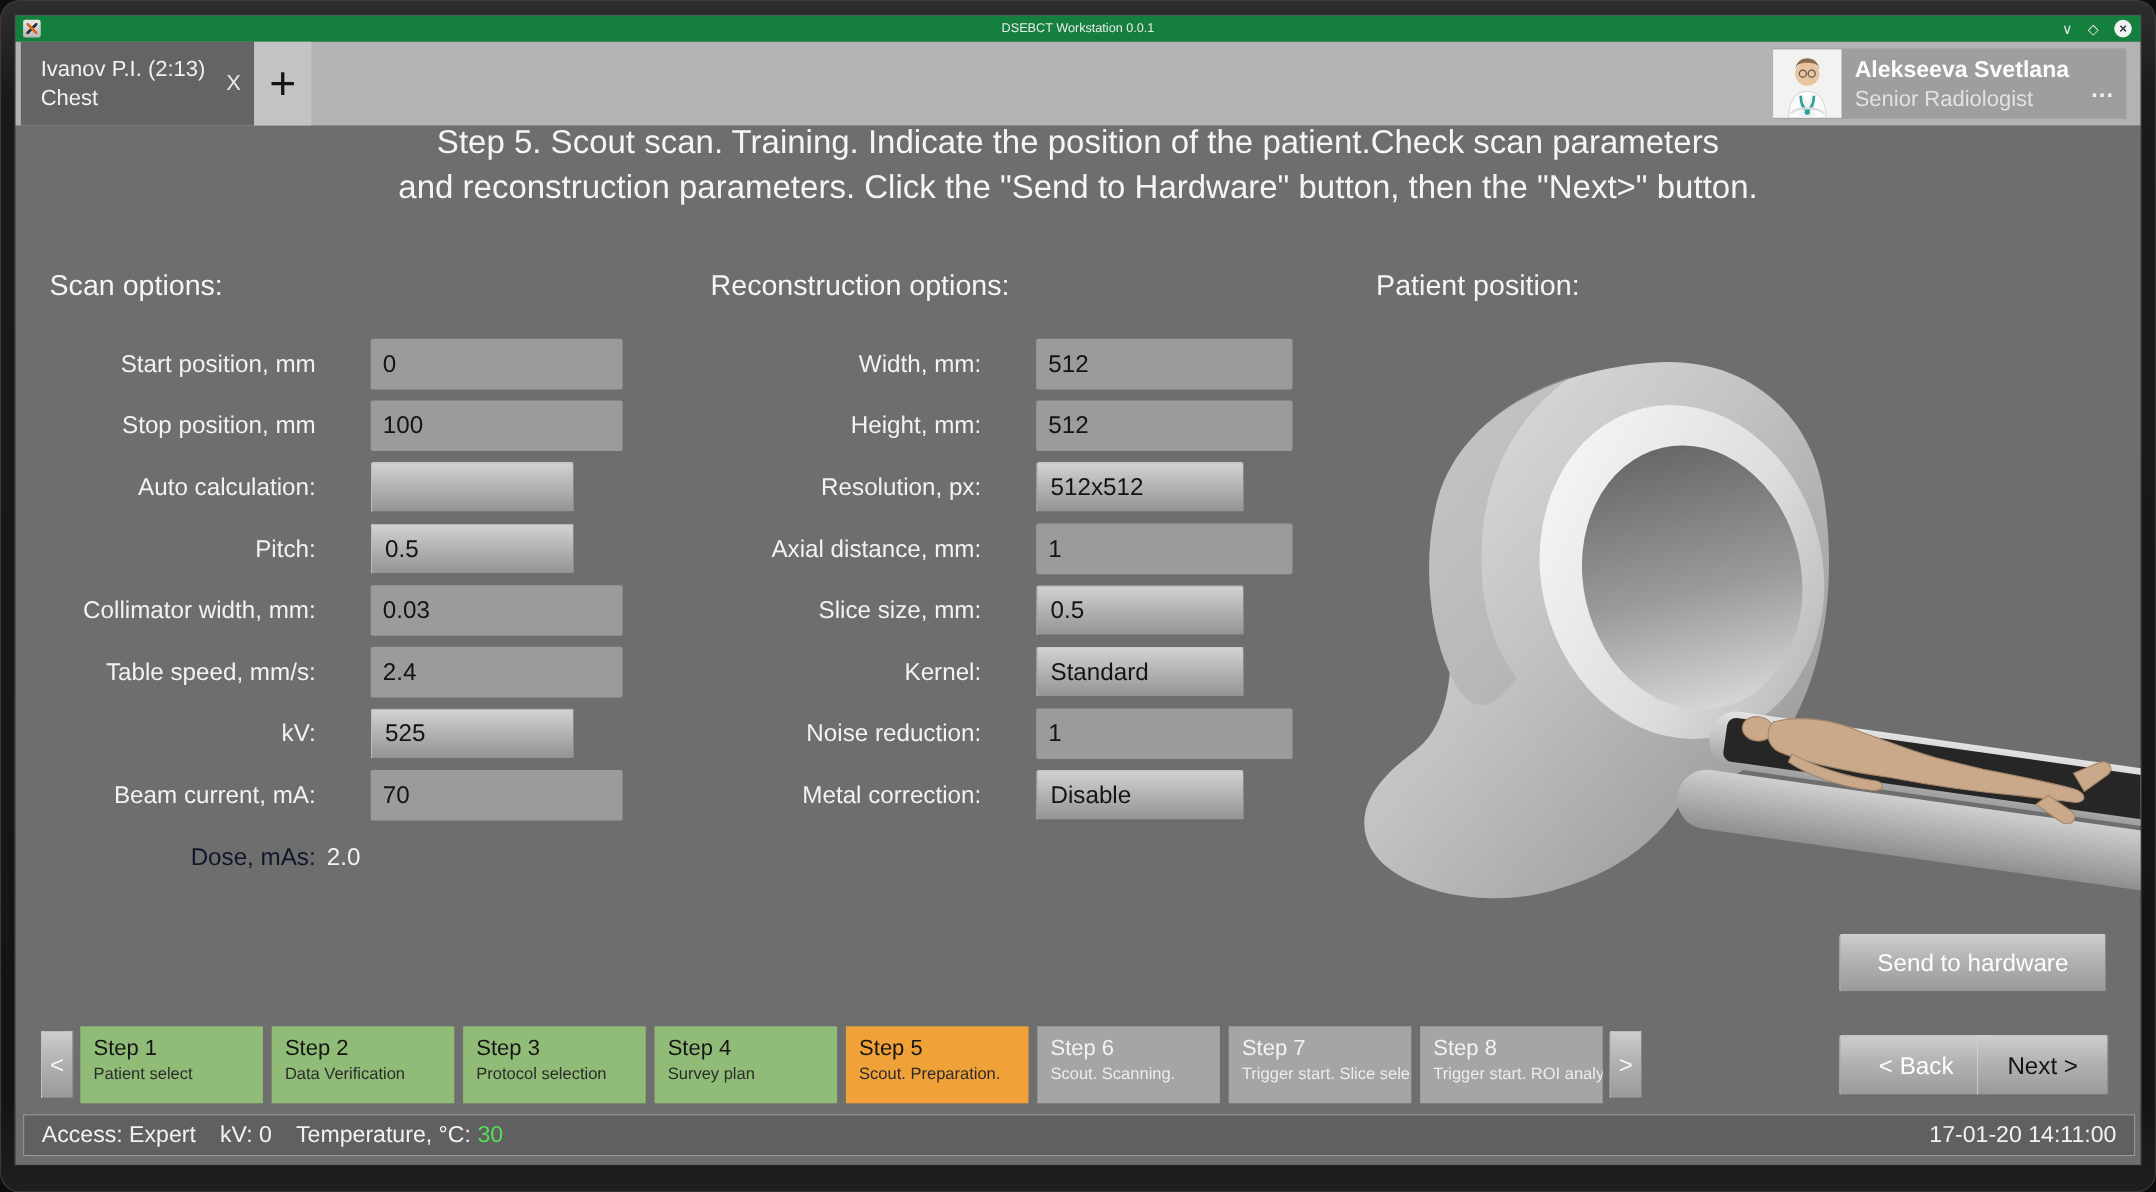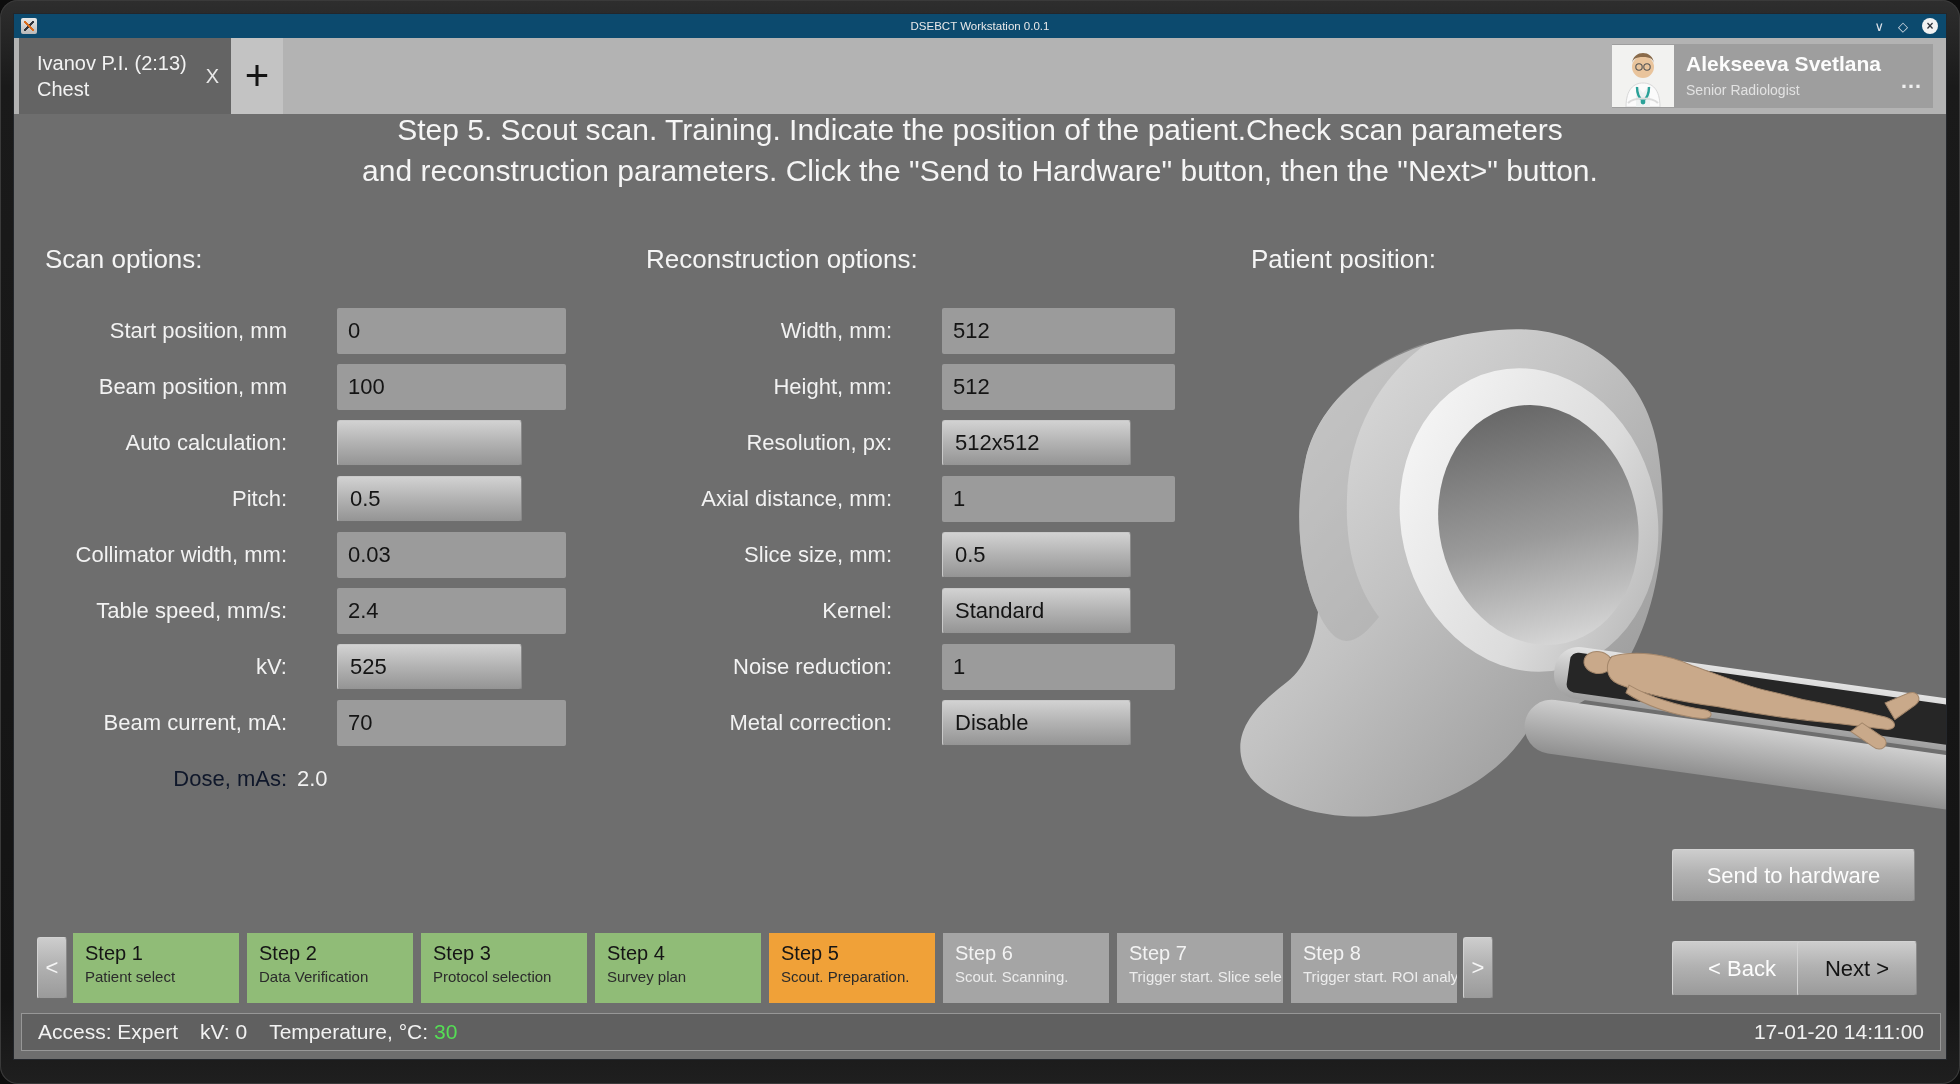--- a/index.html
+++ b/index.html
@@ -6,21 +6,21 @@
   *{box-sizing:border-box;}
   .stage{position:relative;width:1960px;height:1084px;overflow:hidden;
          font-family:"Liberation Sans","DejaVu Sans",sans-serif;}
   
   .frame{position:absolute;inset:0;border-radius:18px;
          background:linear-gradient(180deg,#2e2e2e 0%,#1a1a1a 8%,#141414 92%,#1f1f1f 100%);
          box-shadow:inset 0 0 0 1px #3a3a3a;}
   .window{position:absolute;left:13px;top:13px;width:1934px;height:1047px;
           background:#6e6e6e;border:1px solid #23262b;overflow:hidden;}
   
-  .titlebar{position:absolute;left:0;top:0;width:100%;height:24px;background:#0c4a6e;
+  .titlebar{position:absolute;left:0;top:0;width:100%;height:24px;background:#15803d;
             display:flex;align-items:center;color:#e9e9e9;}
   .titlebar .appicon{width:16px;height:16px;margin-left:7px;border-radius:2px;
             background:linear-gradient(180deg,#e8e8e8,#b9b9b9);position:relative;flex:0 0 auto;}
   .titlebar .appicon:before{content:"";position:absolute;left:3px;top:3px;width:10px;height:10px;
             background:linear-gradient(45deg,transparent 42%,#d96c1e 42%,#d96c1e 58%,transparent 58%),
                        linear-gradient(-45deg,transparent 42%,#30343c 42%,#30343c 58%,transparent 58%);}
   .titlebar .wtitle{position:absolute;left:0;right:0;text-align:center;font-size:11.5px;}
   .wcontrols{position:absolute;right:8px;top:0;height:24px;display:flex;align-items:center;gap:14px;}
   .wbtn{color:#dfe3ea;font-size:13px;line-height:1;cursor:default;}
   .wbtn.close{width:16px;height:16px;background:#f2f2f2;color:#30343c;border-radius:50%;
@@ -32,21 +32,21 @@
               display:flex;align-items:center;padding:0 8px 0 18px;}
   .tab-lines{flex:1;font-size:20px;line-height:26px;}
   .tab-close{font-size:20px;color:#e8e8e8;padding:0 4px;margin-left:2px;}
   .tab-new{width:52px;display:flex;align-items:center;justify-content:center;
            font-size:42px;font-weight:400;color:#141414;background:#c3c3c3;}
   .user-chip{margin-left:auto;margin-right:13px;align-self:center;height:64px;background:#9e9e9e;
              display:flex;align-items:center;position:relative;padding-right:52px;}
   .user-photo{width:62px;height:62px;flex:0 0 auto;background:#f4f4f4;}
   .user-text{margin-left:12px;}
   .user-name{font-size:21px;font-weight:bold;color:#fcfcfc;line-height:27px;}
-  .user-role{font-size:14px;color:#e2e2e2;line-height:26px;}
+  .user-role{font-size:20px;color:#e2e2e2;line-height:26px;}
   .user-menu{position:absolute;right:10px;top:24px;color:#f0f0f0;font-size:22px;font-weight:bold;letter-spacing:1px;}
   
   .instructions{position:absolute;left:0;right:0;top:95px;text-align:center;
                 color:#f5f5f5;font-size:30px;line-height:41px;}
   
   .heading{position:absolute;top:230px;color:#f5f5f5;font-size:26px;}
   .h-scan{left:31px;} .h-recon{left:632px;} .h-patient{left:1237px;}
   
   .fcol{position:absolute;top:294px;display:flex;flex-direction:column;gap:10px;}
   .c-scan{left:31px;width:477px;} .c-recon{left:560px;width:557px;}
@@ -144,21 +144,21 @@
     <div class="heading h-scan">Scan options:</div>
     <div class="heading h-recon">Reconstruction options:</div>
     <div class="heading h-patient">Patient position:</div>
 
     <div class="fcol c-scan">
       <div class="frow">
         <div class="flabel">Start position, mm</div>
         <input class="ffield" type="text" value="0" style="">
       </div>
       <div class="frow">
-        <div class="flabel">Beam position, mm</div>
+        <div class="flabel">Stop position, mm</div>
         <input class="ffield" type="text" value="100" style="">
       </div>
       <div class="frow">
         <div class="flabel">Auto calculation:</div>
         <button class="ffield"></button>
       </div>
       <div class="frow">
         <div class="flabel">Pitch:</div>
         <button class="ffield">0.5</button>
       </div>

